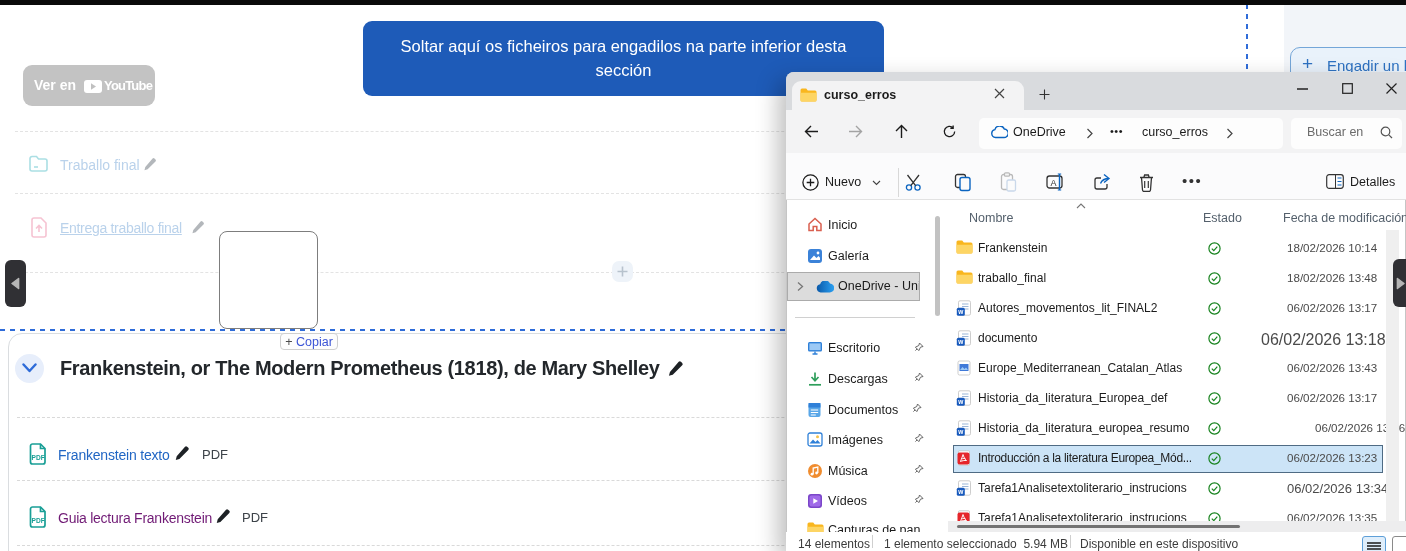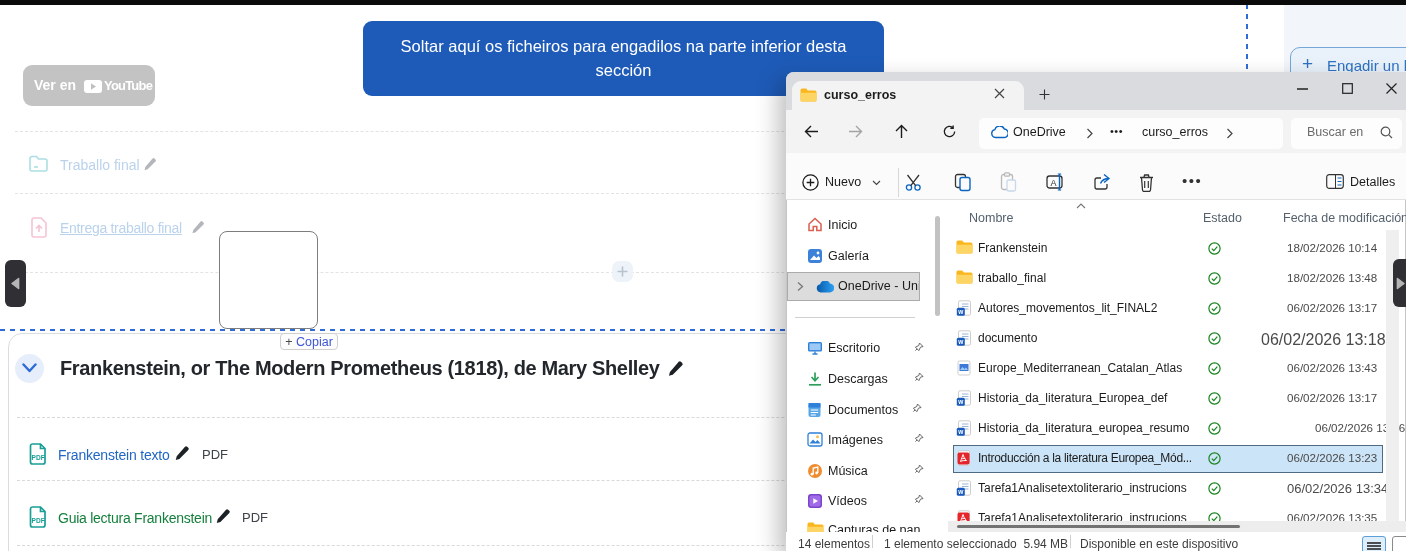--- a/index.html
+++ b/index.html
@@ -90,21 +90,21 @@
   <svg class="abs" style="left:173px;top:445px;" width="17" height="17" viewBox="0 0 16 16">
       <path d="M11.3 1.6 a1.4 1.4 0 0 1 2 0 l1.1 1.1 a1.4 1.4 0 0 1 0 2 L6 13.1 l-3.4 1 .9-3.4 Z" fill="#1d2125"></path>
     </svg>
   <div class="abs" style="left:202px;top:447px;font-size:13px;color:#3d4349;">PDF</div>
 
   <svg class="abs" style="left:27px;top:506px;" width="21" height="22" viewBox="0 0 21 22">
     <path d="M3.5 3 a2 2 0 0 1 2-2 h8 l4.5 4.5 V19 a2 2 0 0 1-2 2 h-10.5 a2 2 0 0 1-2-2 Z" fill="none" stroke="#199f96" stroke-width="1.7"></path>
     <path d="M13.5 1 v4.5 h4.5" fill="none" stroke="#199f96" stroke-width="1.7"></path>
     <text x="4.6" y="16.5" font-size="6.6" font-weight="bold" fill="#199f96" font-family="Liberation Sans">PDF</text>
   </svg>
-  <div class="abs" style="left:58px;top:510px;font-size:14px;color:#15803d;letter-spacing:-0.25px;">Guia lectura Frankenstein</div>
+  <div class="abs" style="left:58px;top:510px;font-size:14px;color:#701a75;letter-spacing:-0.25px;">Guia lectura Frankenstein</div>
   <svg class="abs" style="left:214px;top:508px;" width="17" height="17" viewBox="0 0 16 16">
       <path d="M11.3 1.6 a1.4 1.4 0 0 1 2 0 l1.1 1.1 a1.4 1.4 0 0 1 0 2 L6 13.1 l-3.4 1 .9-3.4 Z" fill="#1d2125"></path>
     </svg>
   <div class="abs" style="left:242px;top:510px;font-size:13px;color:#3d4349;">PDF</div>
 
   <div class="abs" style="left:1284px;top:4px;width:122px;height:69px;background:#f2f5f9;"></div>
   <div class="abs" style="left:1290px;top:47px;width:130px;height:38px;background:#e9f2fb;border:1.5px solid #74a6d8;border-radius:10px;"></div>
   <div class="abs" style="left:1302px;top:53px;font-size:19px;color:#2e72c2;">+</div>
   <div class="abs" style="left:1327px;top:57px;font-size:15px;color:#2e72c2;white-space:nowrap;">Engadir un blo</div>
 

